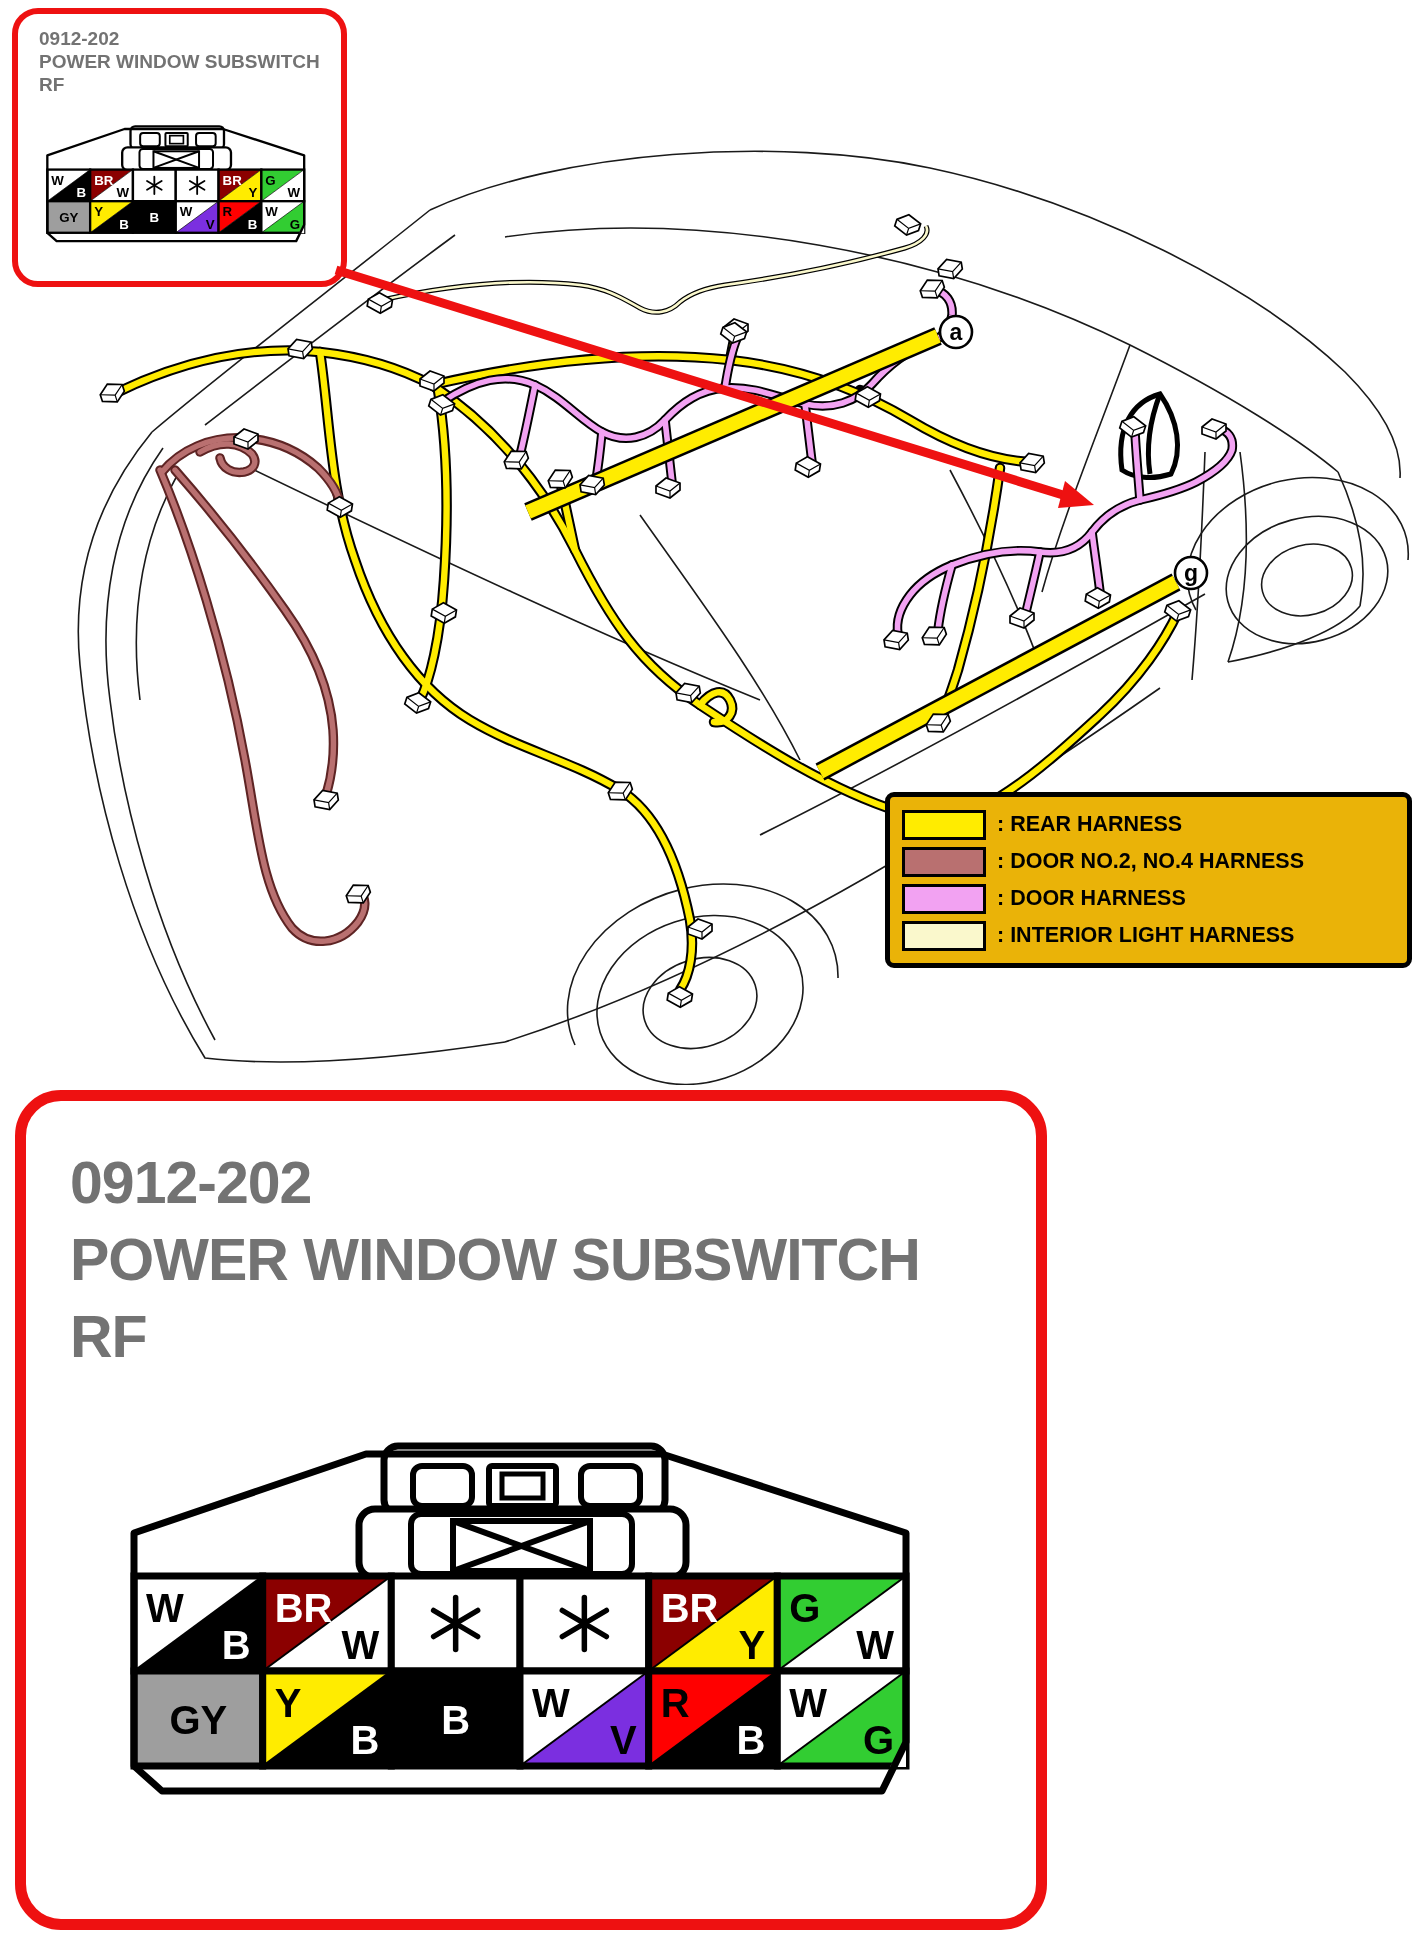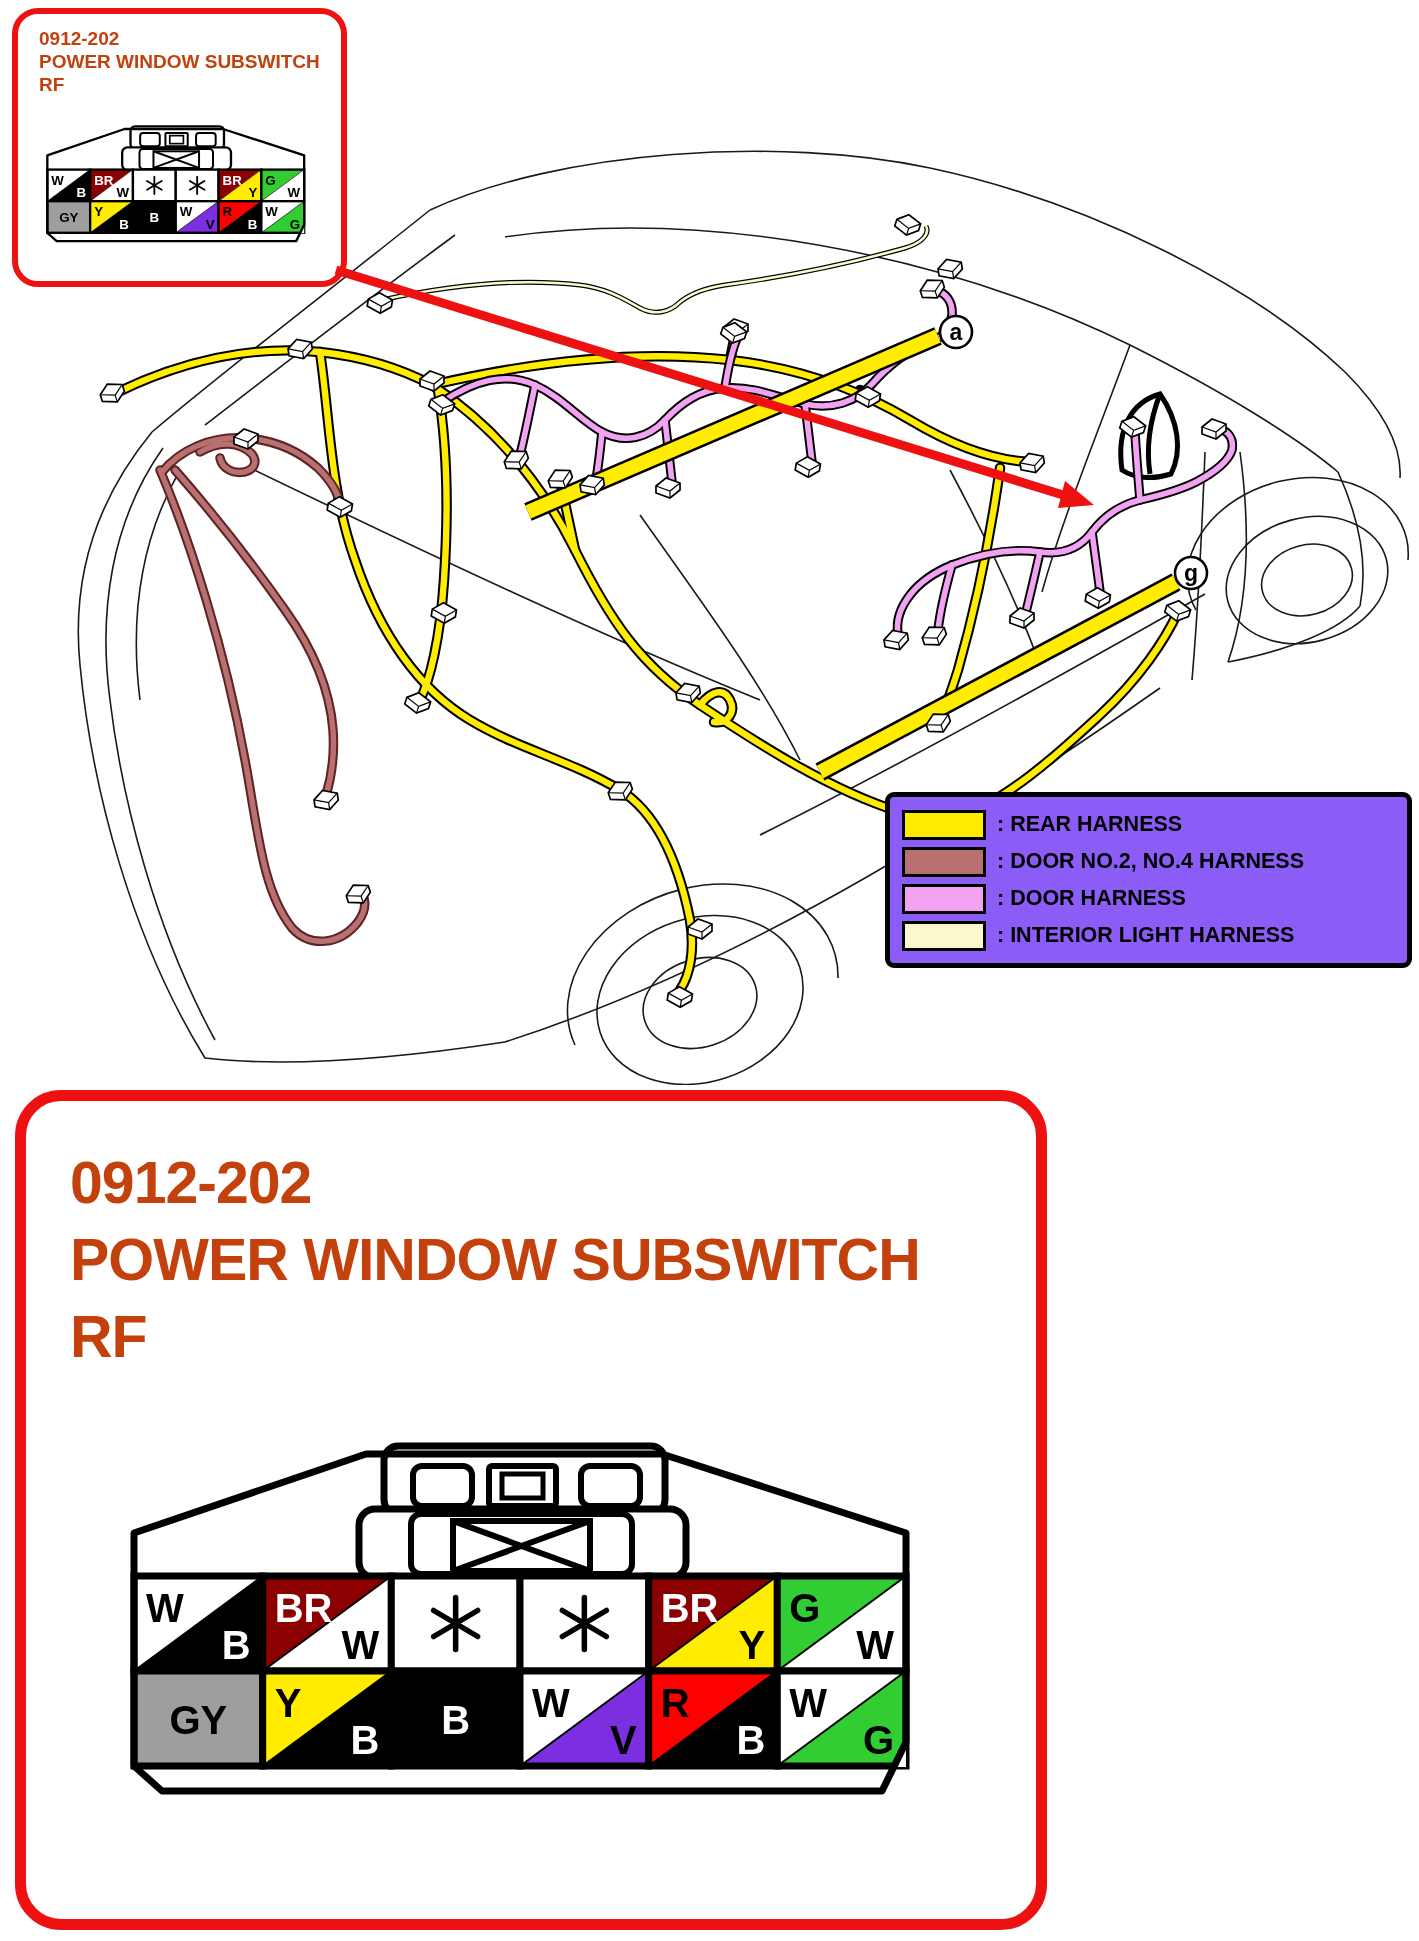--- a/index.html
+++ b/index.html
@@ -3,25 +3,25 @@
 <meta charset="utf-8">
 <style>
   html,body{margin:0;padding:0;background:#ffffff;}
   body{width:1419px;height:1941px;position:relative;overflow:hidden;
        font-family:"Liberation Sans", sans-serif;}
   .abs{position:absolute;}
   
   .red-card{background:#ffffff;border:6px solid #ee1111;border-radius:26px;z-index:2;}
   #inset-card{left:12px;top:8px;width:323px;height:267px;}
   #detail-card{left:15px;top:1090px;width:1010px;height:818px;border-width:11px;border-radius:46px;}
-  .card-title{color:#c2410c;font-weight:bold;}
+  .card-title{color:#737373;font-weight:bold;}
   #inset-card .card-title{padding:13px 0 0 21px;font-size:19px;line-height:23px;letter-spacing:0px;}
   #detail-card .card-title{padding:44px 0 0 44px;font-size:59px;line-height:77px;letter-spacing:-1px;}
   
-  #legend{left:885px;top:792px;width:517px;height:157px;background:#8b5cf6;
+  #legend{left:885px;top:792px;width:517px;height:157px;background:#eab308;
           border:5px solid #000;border-radius:9px;z-index:3;padding-top:9px;}
   .legend-row{display:flex;align-items:center;height:37px;padding-left:12px;}
   .legend-swatch{width:78px;height:24px;border:3px solid #000;flex:0 0 auto;}
   .legend-label{font-size:21.5px;font-weight:bold;color:#000;margin-left:11px;white-space:pre;}
   
   #car-layer{left:0;top:0;z-index:1;}
   #top-layer{left:0;top:0;z-index:4;pointer-events:none;}
   svg text{font-family:"Liberation Sans", sans-serif;}
 </style>
 </head>

